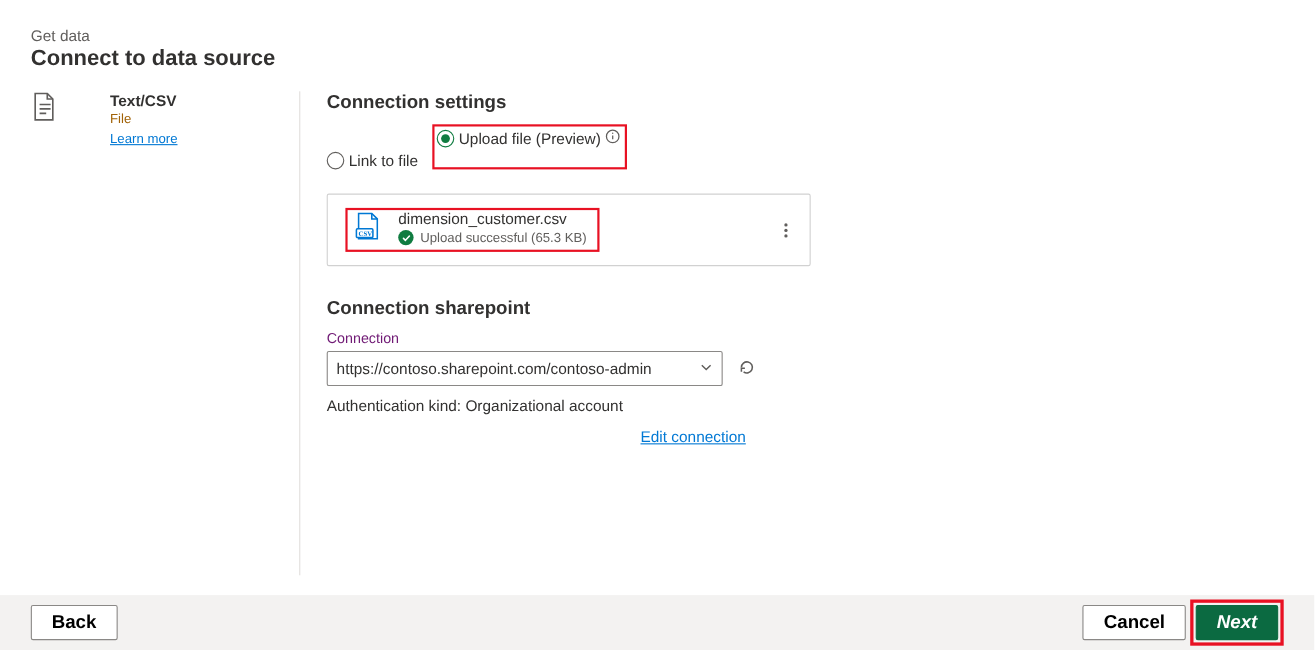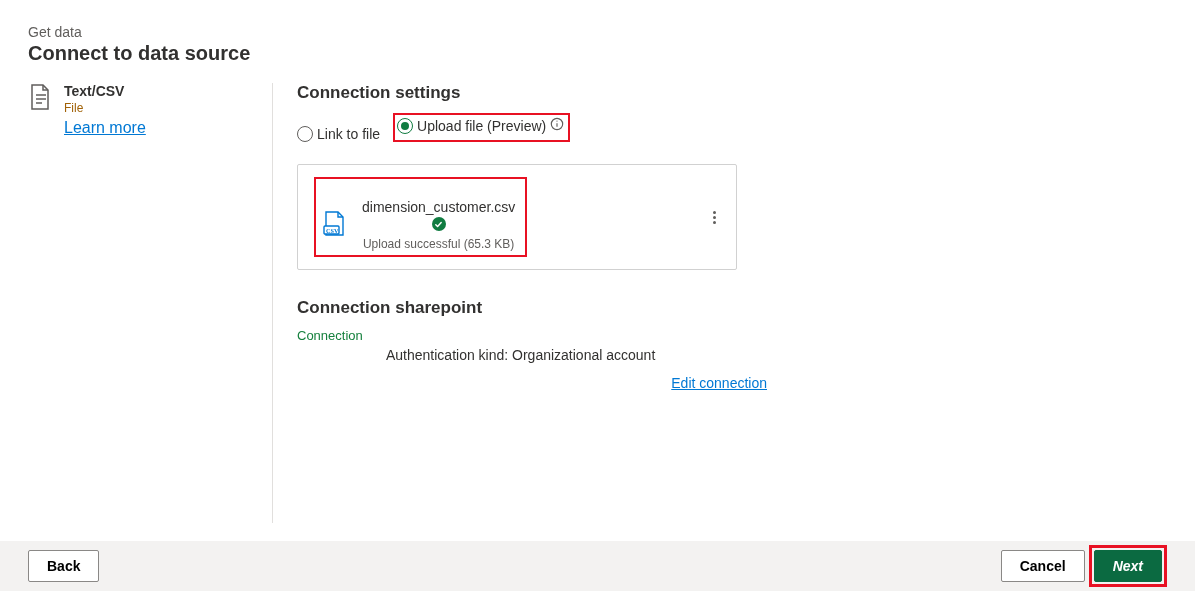--- a/index.html
+++ b/index.html
@@ -38,25 +38,26 @@
     .sidebar {
       width: 220px;
       display: flex;
       gap: 12px;
     }
     .doc-icon svg { width: 24px; height: 28px; }
     .sidebar-text {
       display: flex;
       flex-direction: column;
       gap: 2px;
+      margin-left: 36px;
     }
     .src-name { font-size: 14px; font-weight: 600; }
     .src-subtitle { font-size: 12px; color: #a16207; }
     .learn-more {
-      font-size: 16px;
+      font-size: 12px;
       color: #0078d4;
       text-decoration: underline;
       cursor: pointer;
       margin-top: 2px;
       text-align: right;
     }
     .divider {
       width: 1px;
       background: #e1dfdd;
       height: 440px;
@@ -95,50 +96,50 @@
       border-color: #107c41;
     }
     .radio-dot {
       width: 8px; height: 8px;
       border-radius: 50%;
       background: #107c41;
     }
     .info-icon svg { width: 14px; height: 14px; }
     .highlight-box {
       border: 2px solid #e81123;
-      padding: 2px 4px 6px 2px;
+      padding: 2px 4px 18px 2px;
       display: inline-flex;
       align-items: center;
       gap: 4px;
     }
     .file-card {
       border: 1px solid #d1d1d1;
       border-radius: 2px;
       padding: 12px 16px;
       display: flex;
       align-items: center;
       justify-content: space-between;
       width: 440px;
     }
     .file-card-left {
       display: flex;
       align-items: center;
       gap: 14px;
     }
     .file-card-inner-highlight {
       border: 2px solid #e81123;
-      padding: 20px 10px 4px 4px;
+      padding: 0 10px 4px 4px;
       display: flex;
       align-items: center;
       gap: 14px;
     }
     .csv-icon svg { width: 28px; height: 28px; }
     .file-meta { display: flex; flex-direction: column; gap: 2px; }
     .file-name { font-size: 14px; }
-    .file-status-row { display: flex; align-items: center; gap: 6px; flex-direction: column; }
+    .file-status-row { display: flex; align-items: flex-start; gap: 6px; }
     .check-icon {
       width: 14px; height: 14px;
       border-radius: 50%;
       background: #107c41;
       display: inline-flex;
       align-items: center;
       justify-content: center;
     }
     .check-icon svg { width: 9px; height: 9px; }
     .file-status { font-size: 12px; color: #605e5c; }
@@ -147,61 +148,61 @@
       padding: 4px;
       color: #605e5c;
       font-size: 16px;
       display: flex;
       flex-direction: column;
       gap: 2px;
       align-items: center;
     }
     .more-icon span { width: 3px; height: 3px; background: #605e5c; border-radius: 50%; }
     .credentials-block { margin-top: 28px; }
-    .field-label { font-size: 13px; color: #15803d; margin-bottom: 4px; }
+    .field-label { font-size: 13px; color: #701a75; margin-bottom: 4px; }
     .dropdown-row { display: flex; align-items: center; gap: 14px; margin-bottom: 10px; }
     .dropdown {
       width: 360px;
       border: 1px solid #8a8886;
       border-radius: 2px;
       height: 32px;
       display: flex;
       align-items: center;
       justify-content: space-between;
       padding: 0 8px;
       font-size: 14px;
       cursor: pointer;
       background: #fff;
     }
     .chevron { color: #605e5c; }
     .refresh-icon {
       cursor: pointer;
       color: #605e5c;
     }
     .refresh-icon svg { width: 16px; height: 16px; }
-    .auth-row { font-size: 14px; color: #323130; display: flex; gap: 16px; justify-content: flex-end; }
+    .auth-row { font-size: 14px; color: #323130; display: flex; gap: 16px; }
     .edit-link { color: #0078d4; text-decoration: underline; cursor: pointer; margin-top: 28px; }
     .footer {
       position: absolute;
       bottom: 0; left: 0; right: 0;
       height: 50px;
       background: #f3f2f1;
       display: flex;
       align-items: center;
       justify-content: space-between;
       padding: 0 28px;
     }
     .footer-right { display: flex; gap: 4px; align-items: center; }
     .btn {
       height: 32px;
       padding: 0 18px;
       border: 1px solid #8a8886;
       background: #fff;
       border-radius: 2px;
-      font-size: 14px;
+      font-size: 17px;
       font-weight: 600;
       cursor: pointer;
       display: inline-flex;
       align-items: center;
       justify-content: center;
     }
     .btn-primary {
       background: #0b6a41;
       border-color: #0b6a41;
       color: #fff;
@@ -293,20 +294,36 @@
         <div class="more-icon">
           <span></span>
             <span></span>
             <span></span>
         </div>
       </div>
 
       <div class="credentials-block">
         <div class="section-title">Connection sharepoint</div>
         <div class="field-label">Connection</div>
+        <div class="dropdown-row">
+          <div class="dropdown">
+            <span>https://contoso.sharepoint.com/contoso-admin</span>
+            <span class="chevron">
+              <svg width="12" height="12" viewBox="0 0 12 12">
+                  <path d="M2 4 l4 4 l4 -4" stroke="#605e5c" stroke-width="1.3" fill="none"></path>
+                </svg>
+            </span>
+          </div>
+          <span class="refresh-icon">
+            <svg viewBox="0 0 16 16" fill="none" stroke="#605e5c" stroke-width="1.4">
+              <path d="M3 8 a5 5 0 1 1 2 4"></path>
+              <path d="M3 12 v-3.2 h3.2"></path>
+            </svg>
+          </span>
+        </div>
         <div class="auth-row">
           <span>Authentication kind: Organizational account</span>
           <a class="edit-link">Edit connection</a>
         </div>
       </div>
     </div>
   </div>
 </div>
 
 <div class="footer">

